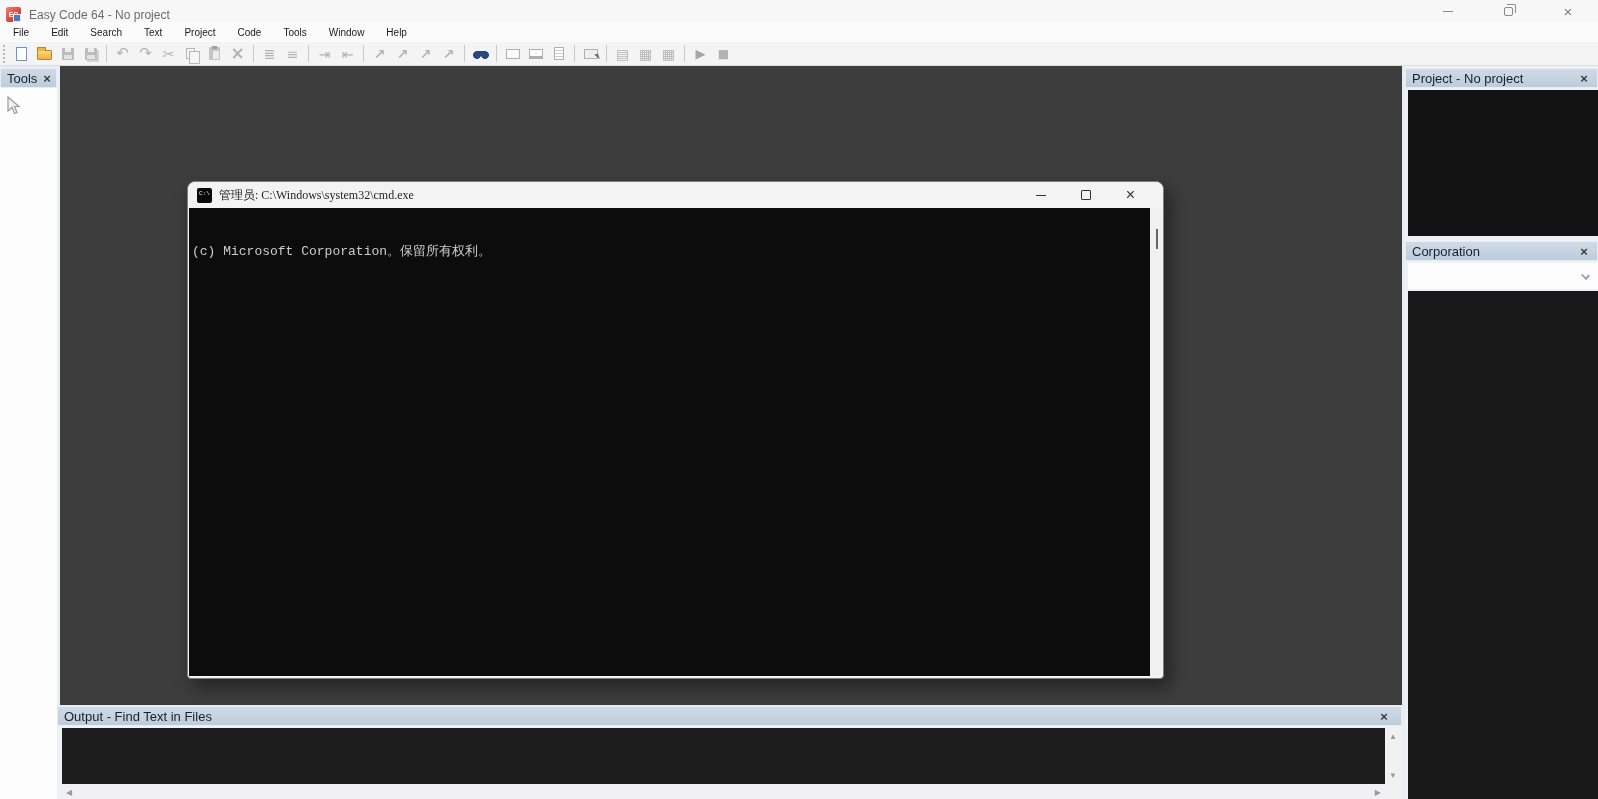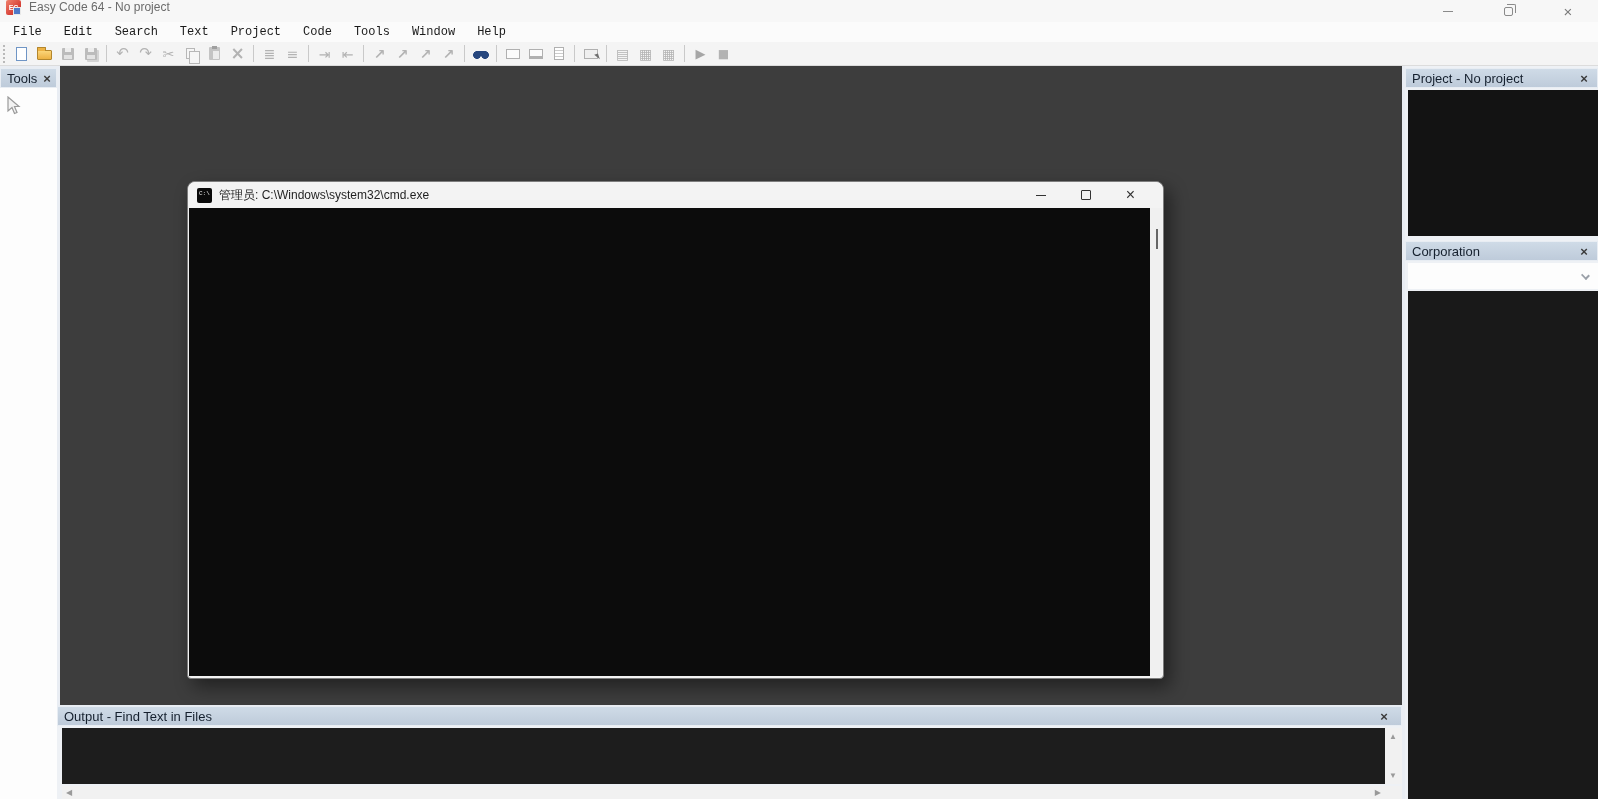--- a/index.html
+++ b/index.html
@@ -2,41 +2,41 @@
 <html><head>
 <meta charset="utf-8">
 <style>
   * { margin:0; padding:0; box-sizing:border-box; }
   html,body { width:1598px; height:799px; overflow:hidden; }
   .app { position:relative; width:1598px; height:799px; background:#ffffff;
          font-family:"Liberation Sans", sans-serif; color:#1a1a1a; }
 
   
   .titlebar { position:absolute; left:0; top:0; width:1598px; height:22px;
-              background:#f7f7f7; display:flex; align-items:flex-start; }
+              background:#f7f7f7; display:flex; align-items:flex-end; }
   .app-icon { width:15px; height:15px; margin:0 8px 0 6px; border-radius:2px;
               background:linear-gradient(135deg,#f0836e 0%,#d9443a 60%,#b8322c 100%);
               position:relative; color:#fff; font-size:7px; font-weight:bold;
               display:flex; align-items:center; justify-content:center; }
   .app-icon::after { content:""; position:absolute; right:0; bottom:0; width:6px; height:6px;
               background:#4f79c8; border:1px solid #e8e8e8; }
   .titlebar .title { font-size:12px; color:#6b6b6b; }
   .win-controls { position:absolute; right:0; top:0; height:22px; width:180px;
                   display:flex; align-items:center; justify-content:space-around; }
   .wc { width:44px; height:22px; display:flex; align-items:center; justify-content:center; color:#8a8a8a; }
   .min-shape { width:10px; height:1px; background:#8a8a8a; }
   .restore-shape { position:relative; width:9px; height:9px; border:1px solid #8a8a8a; border-radius:2px; background:#f7f7f7; }
   .restore-shape::before { content:""; position:absolute; top:-4px; left:2px; width:8px; height:8px;
                   border-top:1px solid #8a8a8a; border-right:1px solid #8a8a8a; border-radius:0 2px 0 0; }
   .close-glyph { font-size:15px; line-height:1; color:#7a7a7a; }
 
   
   .menubar { position:absolute; left:0; top:22px; width:1598px; height:20px; background:#fbfbfb;
              display:flex; align-items:center; padding-left:2px; }
-  .menu-item { font-size:12px; padding:2px 11px; color:#1a1a1a;font-family:Liberation Mono, monospace; }
+  .menu-item { font-size:10px; padding:2px 11px; color:#1a1a1a; }
 
   
   .toolbar { position:absolute; left:0; top:42px; width:1598px; height:24px; background:#f4f4f4;
              border-bottom:1px solid #dcdcdc; display:flex; align-items:center; }
   .grip { width:3px; height:18px; margin:0 4px 0 3px; border-left:2px dotted #b9b9b9; }
   #toolbar-icons { display:flex; align-items:center; height:24px; }
   .tbtn { width:23px; height:20px; display:inline-flex; align-items:center; justify-content:center; }
   .tsep { width:1px; height:17px; background:#c9c9c9; margin:0 4px; display:inline-block; }
   .g { font-size:14px; line-height:1; color:#b3b3b3; font-family:"DejaVu Sans",sans-serif; }
 
@@ -104,21 +104,21 @@
 
   
   .cmd-window { position:absolute; left:187px; top:181px; width:977px; height:498px;
                 border:1px solid #7d7d7d; border-radius:8px 8px 4px 4px;
                 box-shadow:6px 8px 18px rgba(0,0,0,0.45); background:#f3f3f3; }
   .cmd-titlebar { position:absolute; left:0; top:0; width:100%; height:26px; background:#f3f3f3;
                 border-radius:8px 8px 0 0; display:flex; align-items:center; }
   .cmd-icon { width:15px; height:15px; margin:0 7px 0 9px; background:#0a0a0a; border-radius:2px;
                 color:#f0f0f0; font-size:6px; font-family:"Liberation Mono",monospace;
                 display:flex; align-items:flex-start; padding:2px 0 0 2px; }
-  .cmd-title { font-size:12px; color:#1f1f1f; }
+  .cmd-title { font-size:12px; color:#1f1f1f;font-family:Liberation Serif, serif; }
   .cmd-controls { position:absolute; right:10px; top:0; height:26px; width:135px;
                 display:flex; align-items:center; justify-content:space-between; }
   .cmd-wc { width:45px; height:26px; display:flex; align-items:center; justify-content:center; }
   .cmd-min { width:10px; height:1px; background:#333; }
   .cmd-max { width:10px; height:10px; border:1px solid #333; border-radius:1px; }
   .cmd-x { font-size:16px; color:#333; line-height:1; }
   .cmd-body { position:absolute; left:1px; top:26px; right:13px; bottom:2px; background:#0c0c0c;
               font-family:"Liberation Mono","DejaVu Sans Mono",monospace; font-size:13px;
               line-height:16px; color:#cccccc; padding:4px 0 0 3px; white-space:pre; }
   .cmd-cursor { display:inline-block; width:8px; height:3px; background:#bdbdbd; margin-left:1px; }
@@ -317,20 +317,21 @@
           </span>
         <span class="cmd-wc">
             <span class="cmd-max"></span>
           </span>
         <span class="cmd-wc">
             <span class="cmd-x">×</span>
           </span>
       </div>
     </div>
     <div class="cmd-body">
+      <div>(c) Microsoft Corporation。保留所有权利。</div>
       <div>&nbsp;</div>
     </div>
     <div class="cmd-scrollstrip">
       <div class="cmd-thumb"></div>
     </div>
   </div>
 
 </div>
 
 </body></html>

